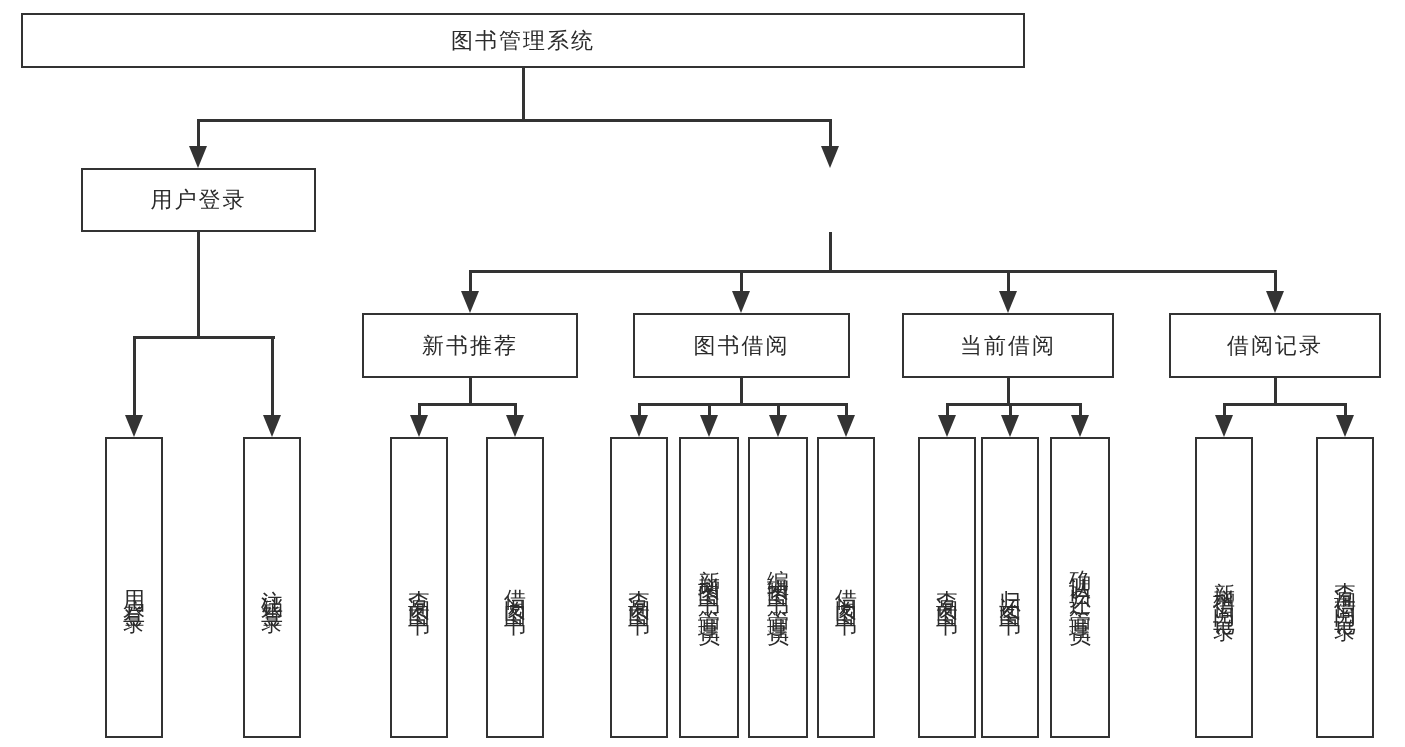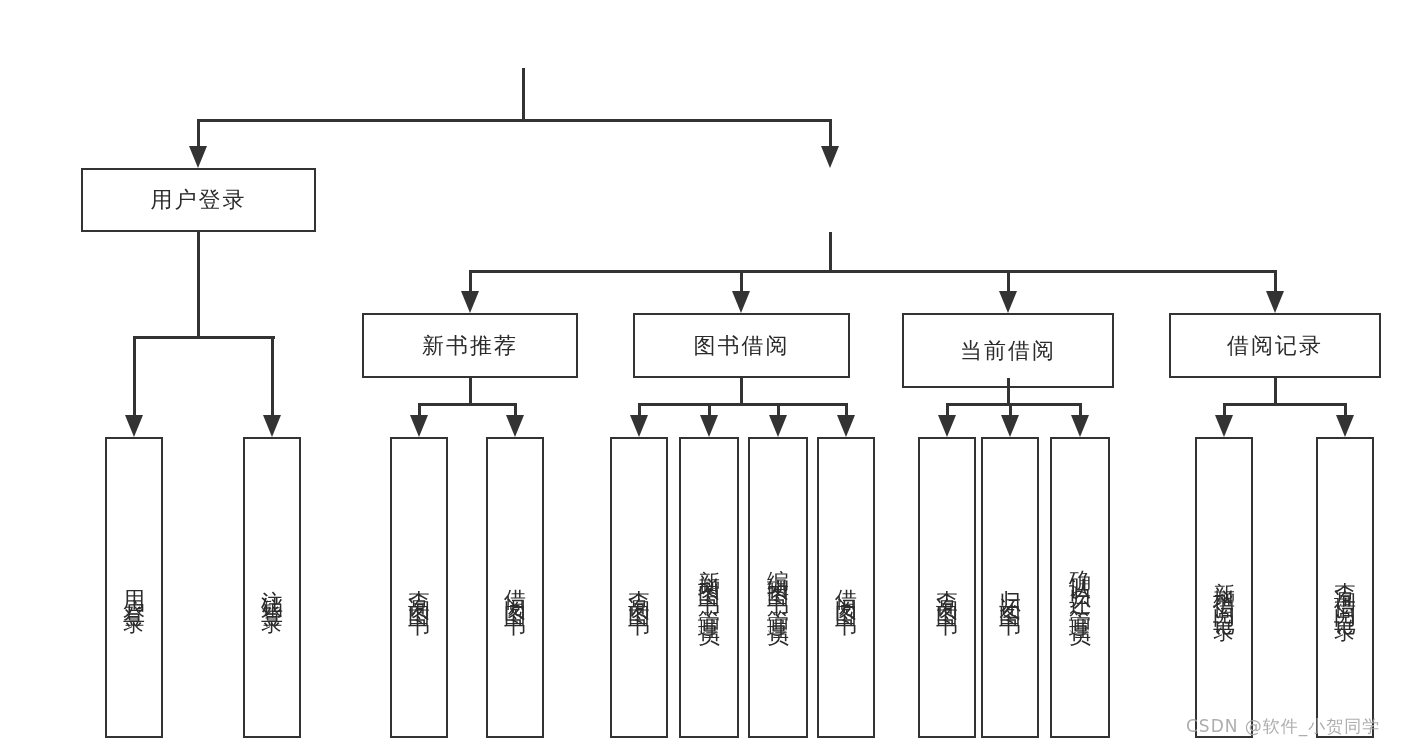--- a/index.html
+++ b/index.html
@@ -39,26 +39,27 @@
     position:absolute;left:1186px;top:715px;z-index:10;
     font-size:17px;letter-spacing:1px;color:var(--watermark);
     opacity:.9;white-space:nowrap;
   }
 </style>
 </head>
 <body>
 
 <div id="stage">
 
+  <div class="box" style="left:21px;top:13px;width:1004px;height:55px">图书管理系统</div>
 
   <div class="box" style="left:81px;top:168px;width:235px;height:64px">用户登录</div>
 
   <div class="box" style="left:633px;top:313px;width:217px;height:65px">图书借阅</div>
   <div class="box" style="left:362px;top:313px;width:216px;height:65px">新书推荐</div>
-  <div class="box" style="left:902px;top:313px;width:212px;height:75px">当前借阅</div>
+  <div class="box" style="left:902px;top:313px;width:212px;height:65px">当前借阅</div>
   <div class="box" style="left:1169px;top:313px;width:212px;height:65px">借阅记录</div>
 
   <div class="box vbox" style="left:105px;top:437px;width:58px;height:301px">用户登录</div>
   <div class="box vbox" style="left:243px;top:437px;width:58px;height:301px">注销登录</div>
 
   <div class="box vbox" style="left:390px;top:437px;width:58px;height:301px">查询图书</div>
   <div class="box vbox" style="left:486px;top:437px;width:58px;height:301px">借阅图书</div>
 
   <div class="box vbox" style="left:610px;top:437px;width:58px;height:301px">查询图书</div>
   <div class="box vbox" style="left:679px;top:437px;width:60px;height:301px">新增图书（管理员）</div>
@@ -124,15 +125,14 @@
   <i class="v" style="left:1078.5px;top:403px;height:14px"></i>
   <i class="a" style="left:1071px;top:415px"></i>
 
   <i class="v" style="left:1273.5px;top:378px;height:26px"></i>
   <i class="h" style="left:1222.5px;top:402.5px;width:124px"></i>
   <i class="v" style="left:1222.5px;top:403px;height:14px"></i>
   <i class="a" style="left:1215px;top:415px"></i>
   <i class="v" style="left:1343.5px;top:403px;height:14px"></i>
   <i class="a" style="left:1336px;top:415px"></i>
 
-  <div class="watermark">CSDN @软件_小贺同学</div>
 
 </div>
 
 </body></html>

